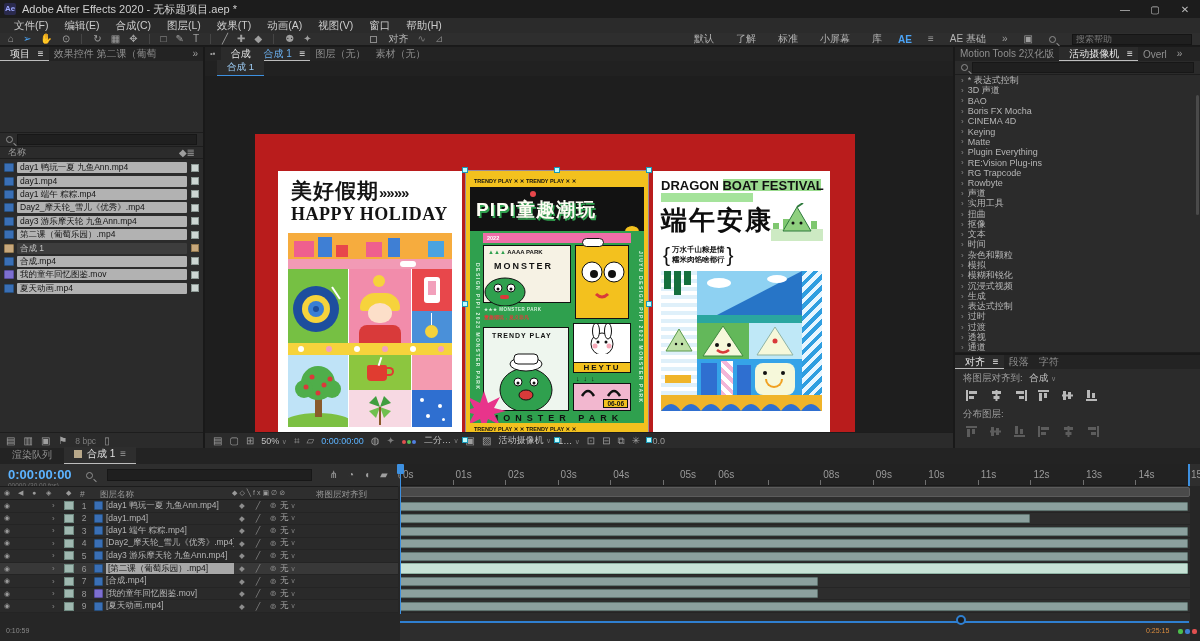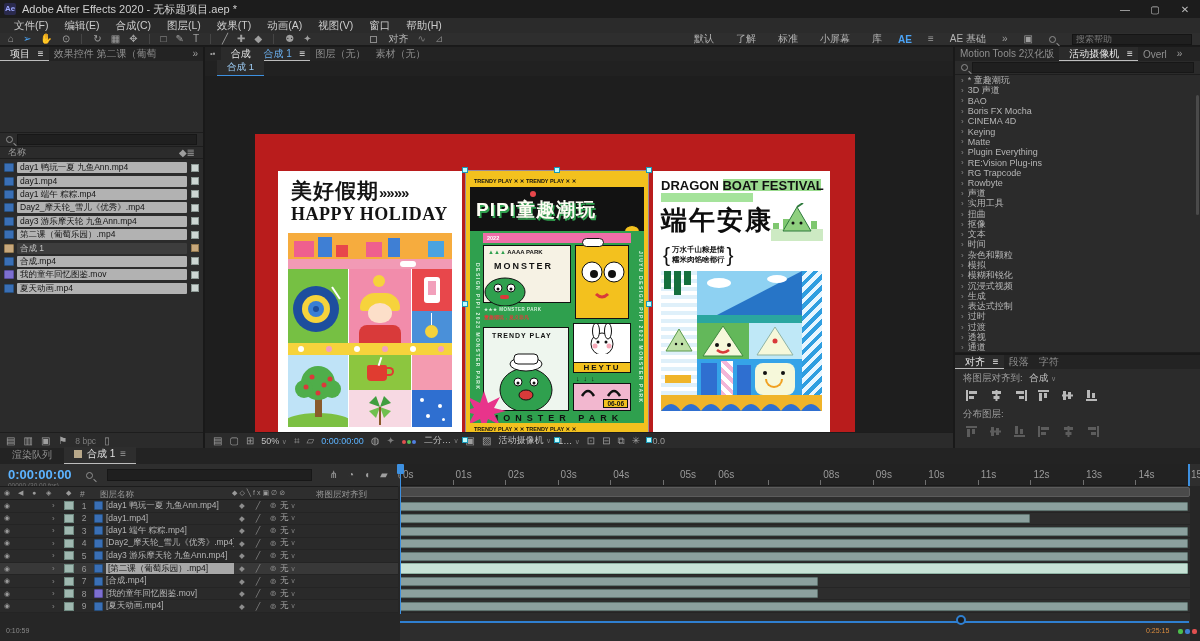--- a/index.html
+++ b/index.html
@@ -612,21 +612,21 @@
         <span class="gi">»</span>
       </div>
       <div class="searchrow">
         <span class="mag"></span>
         <span class="searchfield"></span>
       </div>
       <div id="fx-list">
         <div id="fx-scroll"></div>
       <div class="fxrow">
             <span class="tw">›</span>
-            <span>* 童趣潮玩</span>
+            <span>* 表达式控制</span>
           </div>
           <div class="fxrow">
             <span class="tw">›</span>
             <span>3D 声道</span>
           </div>
           <div class="fxrow">
             <span class="tw">›</span>
             <span>BAO</span>
           </div>
           <div class="fxrow">

